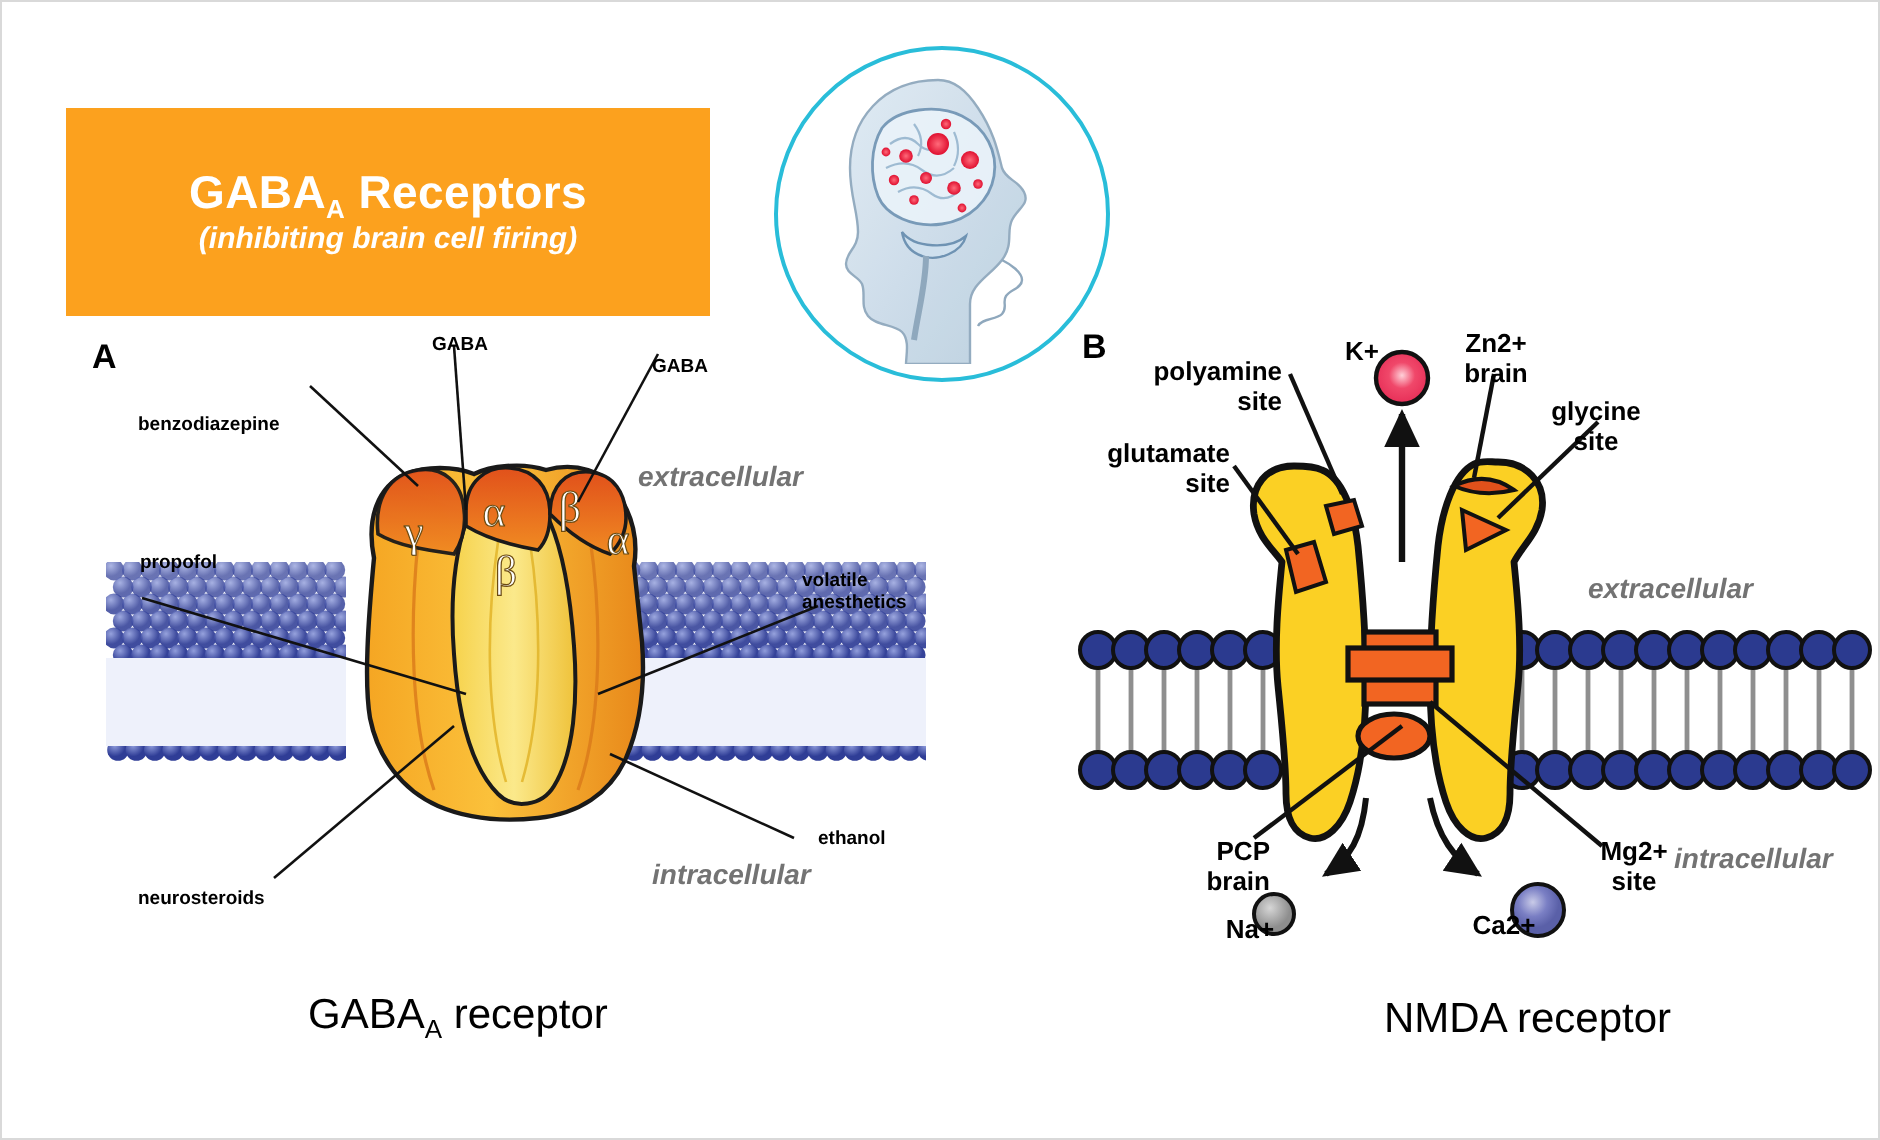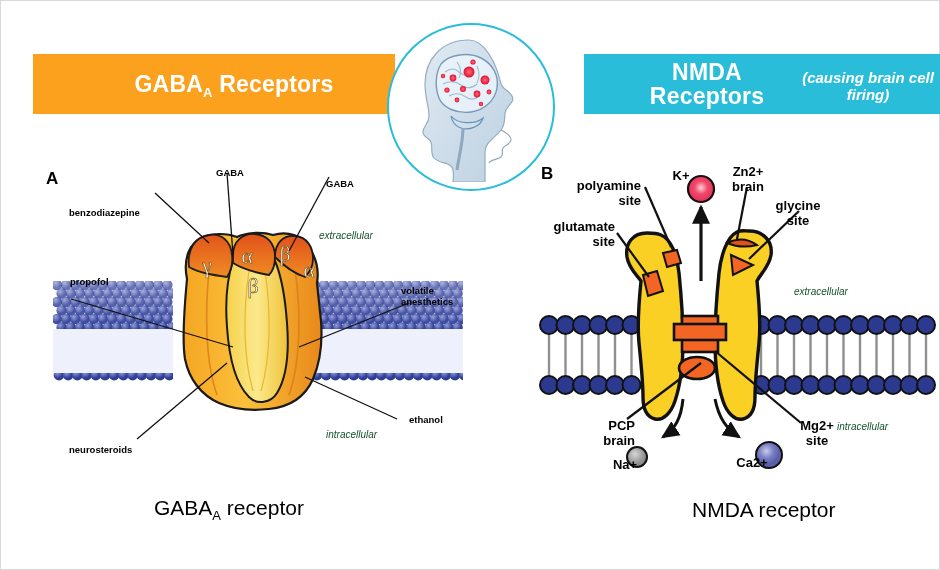--- a/index.html
+++ b/index.html
@@ -1,67 +1,64 @@
 <!DOCTYPE html>
 <html><head>
 <meta charset="utf-8">
 <style>
   html,body{margin:0;padding:0;background:#fff;}
   body{width:940px;height:570px;position:relative;overflow:hidden;
        font-family:"Liberation Sans",sans-serif;color:#000;}
   .frame{position:absolute;inset:0;border:1px solid #d9d9d9;box-sizing:border-box;background:#fff;}
 
   
-  .banner{position:absolute;top:53px;height:60px;display:flex;flex-direction:row;
-          align-items:center;justify-content:center;color:#fff;text-align:center;padding-left:40px;}
+  .banner{position:absolute;top:53px;height:104px;display:flex;flex-direction:column;
+          align-items:center;justify-content:center;color:#fff;text-align:center;}
   .banner-left{left:32px;width:322px;background:#FCA11E;}
   .banner-right{left:583px;width:322px;background:#29BDD9;}
   .banner-title{font-size:23px;font-weight:700;letter-spacing:.2px;line-height:1.05;}
   .banner-title sub{font-size:13px;font-weight:700;vertical-align:baseline;position:relative;top:5px;}
   .banner-sub{font-size:15px;font-style:italic;font-weight:700;margin-top:3px;}
 
   
   .badge{position:absolute;left:386px;top:22px;width:168px;height:168px;border-radius:50%;
          background:#fff;border:2px solid #29BDD9;box-sizing:border-box;z-index:5;
          display:flex;align-items:center;justify-content:center;}
   .badge svg{display:block;}
 
   
   .panel-letter{position:absolute;font-size:17px;font-weight:700;}
   #letterA{left:45px;top:168px;}
   #letterB{left:540px;top:163px;}
 
   
   .lbl{position:absolute;font-size:9.5px;font-weight:700;color:#000;line-height:1.15;white-space:pre;}
-  .lbl-it{position:absolute;font-size:10px;font-weight:400;font-style:italic;color:#14532d;}
+  .lbl-it{position:absolute;font-size:14px;font-weight:700;font-style:italic;color:#737373;}
   .lbl-n{position:absolute;font-size:13px;font-weight:700;color:#000;line-height:1.15;
          white-space:pre;text-align:center;}
   .lbl-n.l{text-align:right;}
   .caption{position:absolute;font-size:21px;color:#000;margin-left:12px;}
   .caption sub{font-size:13px;vertical-align:baseline;position:relative;top:5px;}
 
   .gabaSvg,.nmdaSvg{position:absolute;}
   #gabaFig{left:36px;top:150px;}
   #nmdaFig{left:530px;top:150px;}
 </style>
 </head>
 <body>
 
 <div class="frame">
 
   <div class="banner banner-left">
     <div class="banner-title">
       <span>GABA</span><sub>A</sub><span> Receptors</span>
     </div>
+    <div class="banner-sub">(inhibiting brain cell firing)</div>
   </div>
 
-  <div class="banner banner-right">
-    <div class="banner-title">NMDA Receptors</div>
-    <div class="banner-sub">(causing brain cell firing)</div>
-  </div>
 
   <div class="badge">
     <svg width="120" height="150" viewBox="0 0 120 150">
       <defs>
         <linearGradient id="headg" x1="0" y1="0" x2="1" y2="1">
           <stop offset="0" stop-color="#dfeaf4"></stop>
             <stop offset="1" stop-color="#b9cede"></stop>
         </linearGradient>
         <radialGradient id="dotg">
             <stop offset="0" stop-color="#ff6a7a"></stop>

